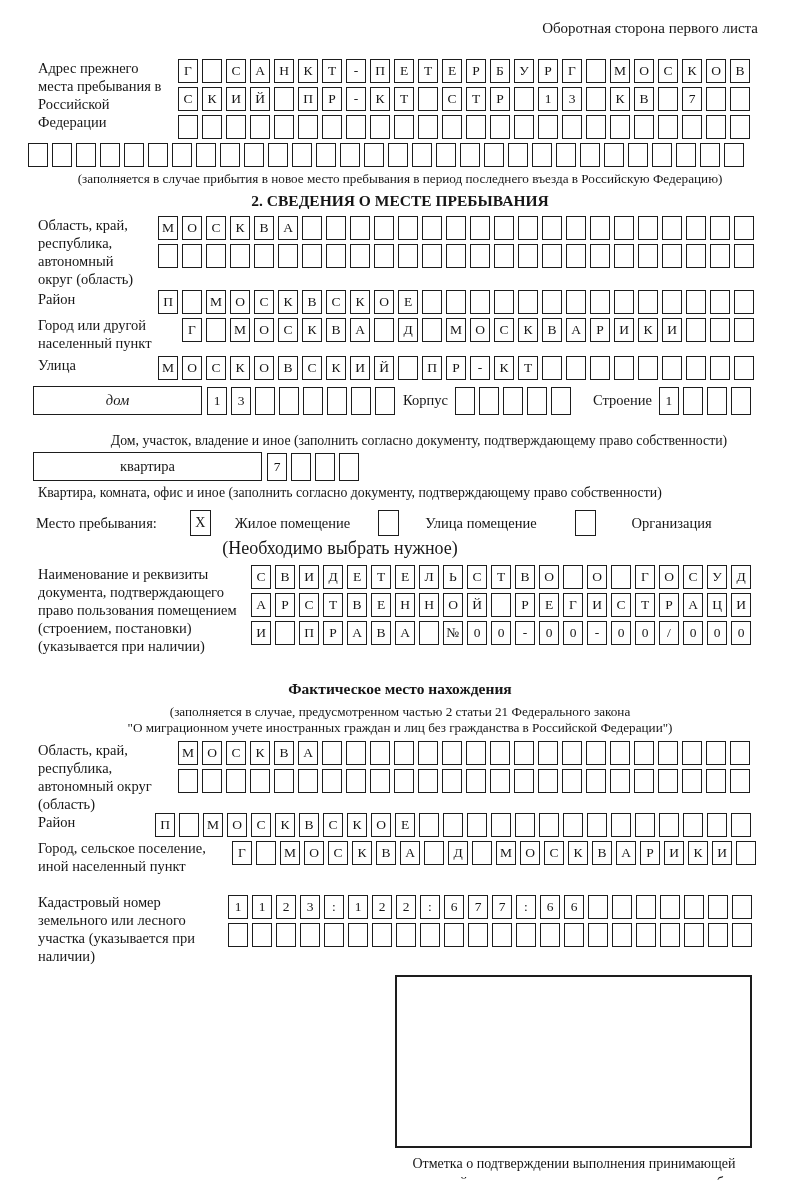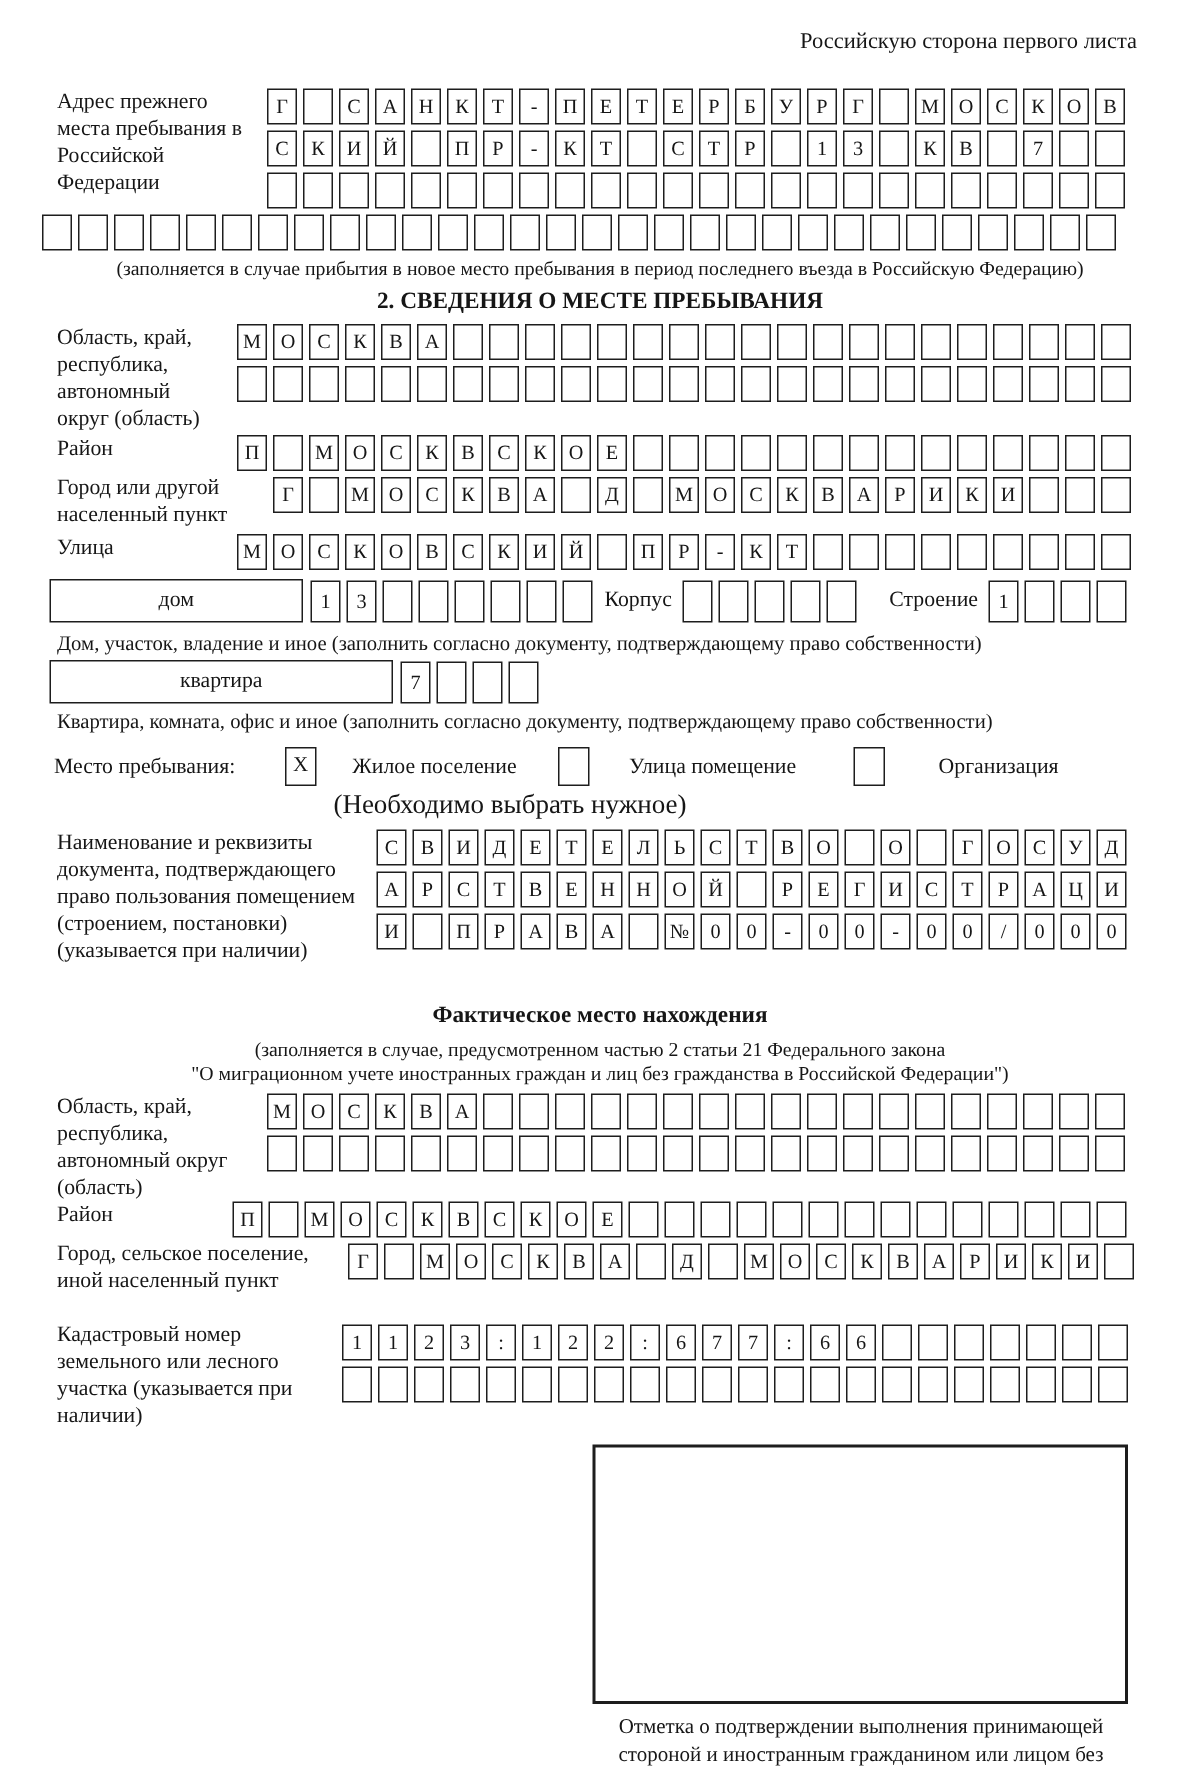--- a/index.html
+++ b/index.html
@@ -40,21 +40,21 @@
   .big-box{width:357px;height:173px;box-sizing:border-box;border:2px solid #1d1d1d;margin-left:395px;}
   .big-box-caption{width:368px;margin-left:390px;text-align:center;font-size:14px;line-height:19px;margin-top:6px;}
 
   .needed-note{width:560px;margin-left:60px;text-align:center;font-size:18px;}
 </style>
 </head>
 <body>
 
 <div class="page">
 
-  <div class="hdr-note">Российскую сторона первого листа</div>
+  <div class="hdr-note">Оборотная сторона первого листа</div>
 
   <div class="group" style="margin-top:22px;">
     <div class="glabel" style="width:132px;">Адрес прежнего места пребывания в Российской Федерации</div>
     <div class="cells boxrow ml178">
         <span class="cell">Г</span>
         <span class="cell"></span>
         <span class="cell">С</span>
         <span class="cell">А</span>
         <span class="cell">Н</span>
         <span class="cell">К</span>
@@ -310,21 +310,21 @@
         <span class="cell"></span>
         <span class="cell"></span>
         <span class="cell"></span>
         <span class="cell"></span>
         <span class="cell"></span>
         <span class="cell"></span>
       </div>
   </div>
 
   <div class="inline-row ml33" style="margin-top:6px;">
-    <div class="widebox" style="width:169px;margin-right:5px;">дом</div>
+    <div class="widebox" style="width:169px;margin-right:5px;font-style:italic;">дом</div>
     <div class="cells tallcells">
         <span class="cell">1</span>
         <span class="cell">3</span>
         <span class="cell"></span>
         <span class="cell"></span>
         <span class="cell"></span>
         <span class="cell"></span>
         <span class="cell"></span>
         <span class="cell"></span>
       </div>
@@ -337,37 +337,37 @@
         <span class="cell"></span>
       </div>
     <div class="midlbl" style="margin:0 7px 0 18px;">Строение</div>
     <div class="cells tallcells">
         <span class="cell">1</span>
         <span class="cell"></span>
         <span class="cell"></span>
         <span class="cell"></span>
       </div>
   </div>
-  <div class="note-l" style="margin-top:5px;">Дом, участок, владение и иное (заполнить согласно документу, подтверждающему право собственности)</div>
+  <div class="note-l" style="margin-top:17px;text-align:center;">Дом, участок, владение и иное (заполнить согласно документу, подтверждающему право собственности)</div>
 
   <div class="inline-row ml33" style="margin-top:3px;">
     <div class="widebox" style="width:229px;margin-right:5px;">квартира</div>
     <div class="cells tallcells">
         <span class="cell">7</span>
         <span class="cell"></span>
         <span class="cell"></span>
         <span class="cell"></span>
       </div>
   </div>
   <div class="note-l" style="margin-top:3px;">Квартира, комната, офис и иное (заполнить согласно документу, подтверждающему право собственности)</div>
 
   <div class="chk-row" style="margin-top:9px;">
     <span>Место пребывания:</span>
     <span class="chk-box" style="margin-left:17px;">X</span>
-    <span style="margin-left:8px;">Жилое поселение</span>
+    <span style="margin-left:8px;">Жилое помещение</span>
     <span class="chk-box" style="margin-left:12px;"></span>
     <span style="margin-left:10px;">Улица помещение</span>
     <span class="chk-box" style="margin-left:22px;"></span>
     <span style="margin-left:20px;">Организация</span>
   </div>
   <div class="needed-note" style="margin-top:2px;">(Необходимо выбрать нужное)</div>
 
   <div class="group" style="margin-top:6px;min-height:112px;">
     <div class="glabel" style="width:205px;">Наименование и реквизиты документа, подтверждающего право пользования помещением (строением, постановки) (указывается при наличии)</div>
     <div class="cells boxrow ml251">

